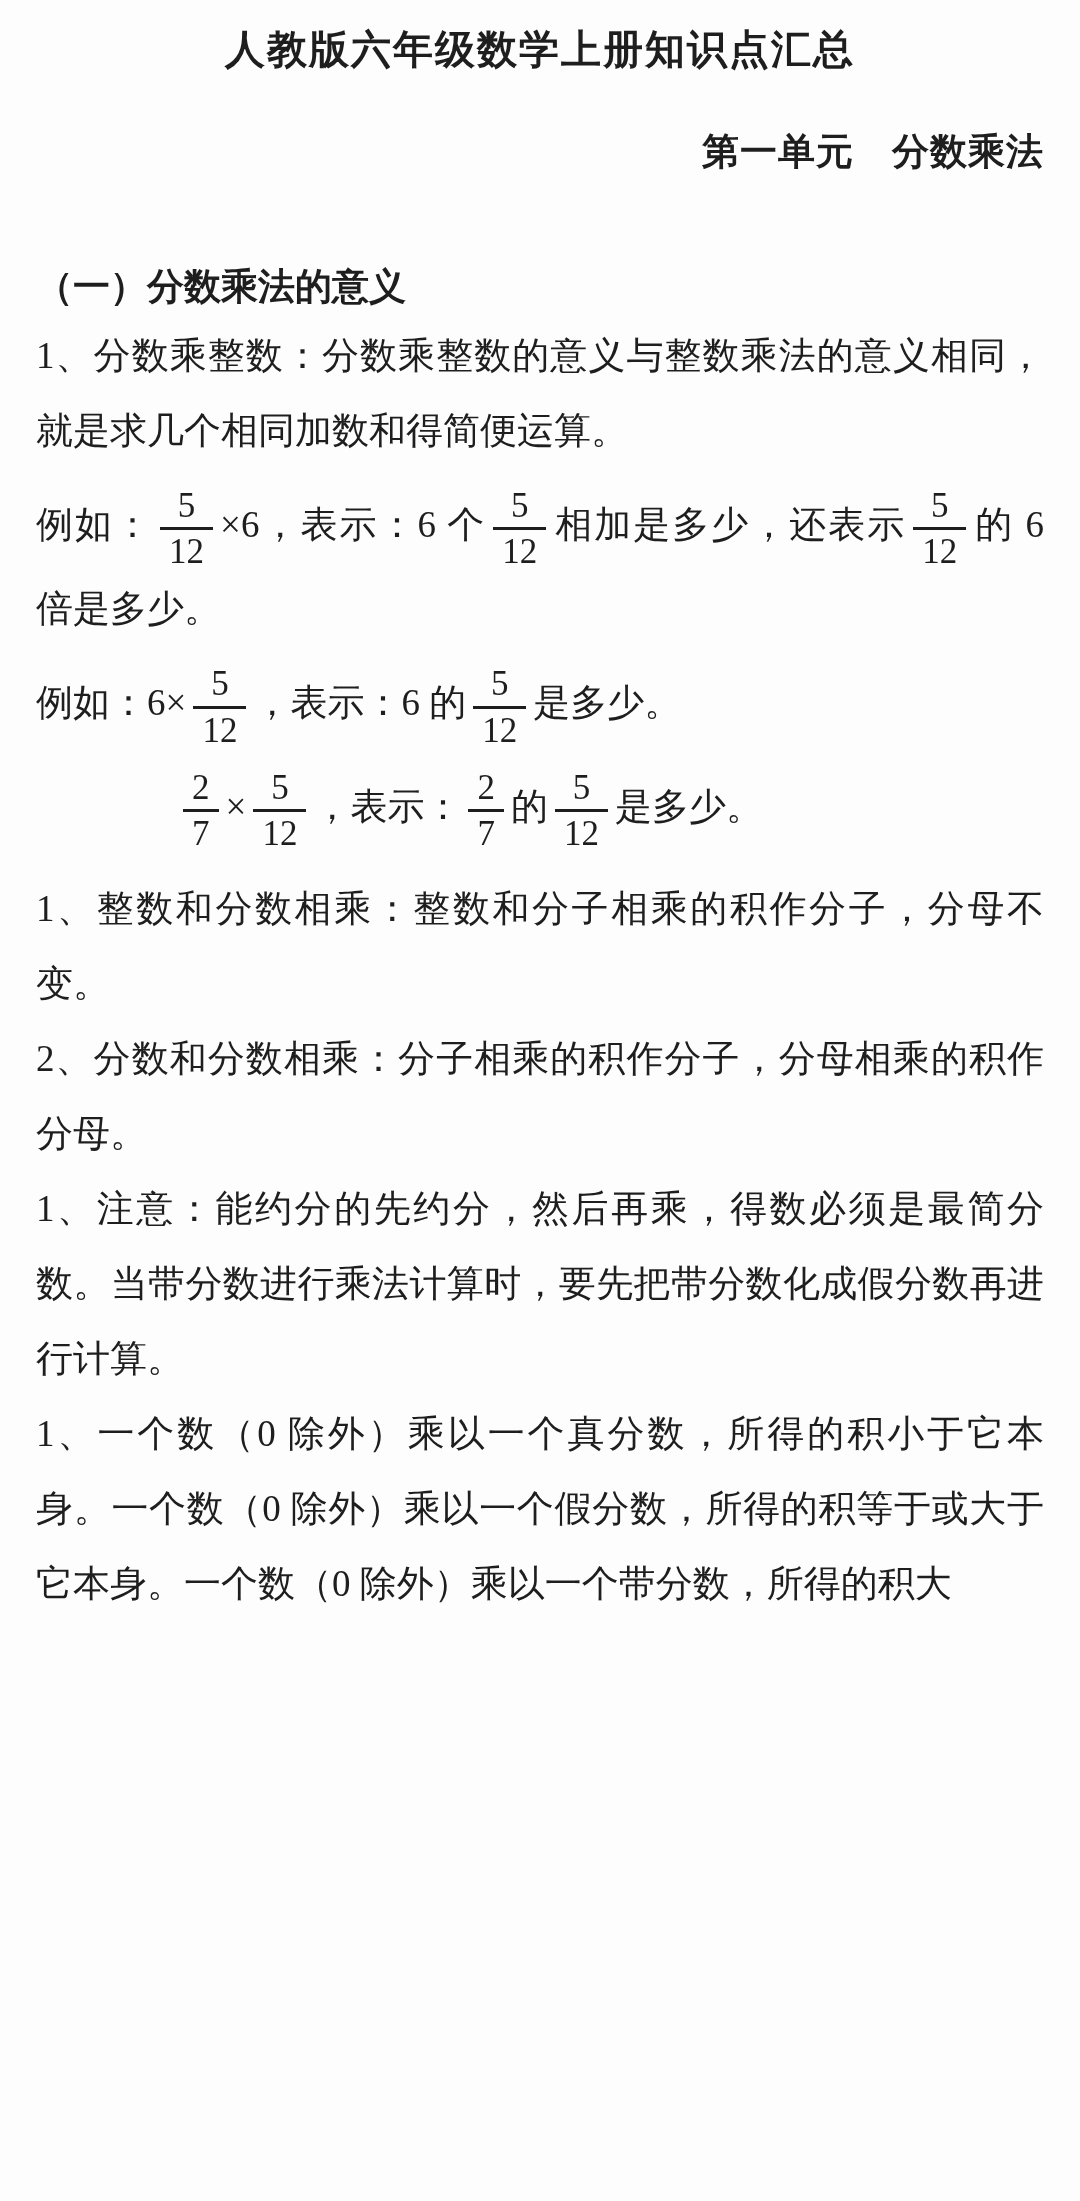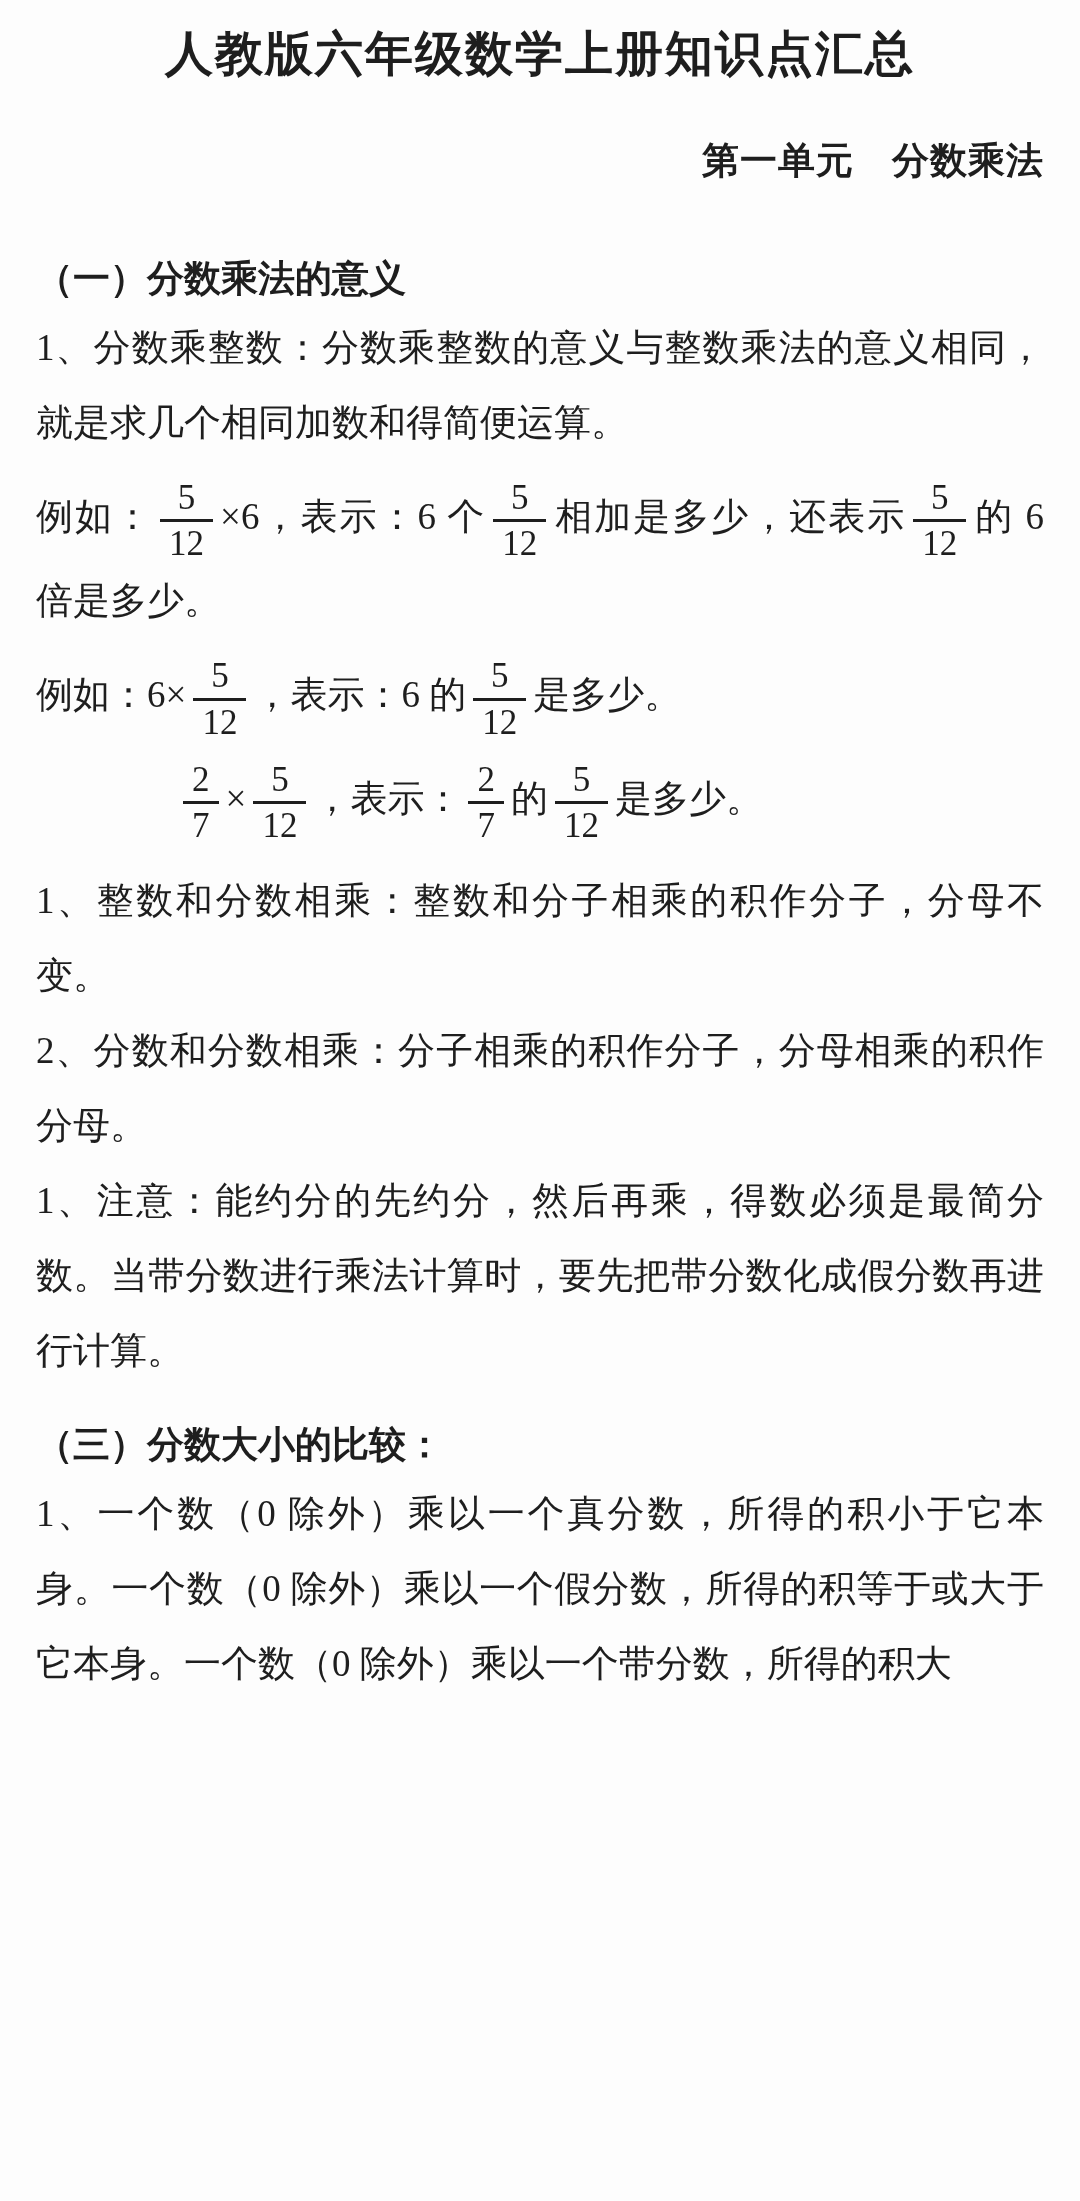--- a/index.html
+++ b/index.html
@@ -9,42 +9,42 @@
     background: #fdfdfd;
     color: #1e1e1e;
     font-family: "Liberation Serif", "DejaVu Serif", serif;
     overflow: hidden;
   }
   .page {
     padding: 14px 36px 0 36px;
   }
   .doc-title {
     font-family: "Liberation Sans", "DejaVu Sans", sans-serif;
-    font-size: 48px;
+    font-size: 40px;
     font-weight: bold;
     text-align: center;
     margin: 8px 0 0 0;
     letter-spacing: 2px;
   }
   .unit-heading {
     font-family: "Liberation Sans", "DejaVu Sans", sans-serif;
     font-size: 37px;
     font-weight: bold;
     text-align: right;
     margin: 50px 0 0 0;
     letter-spacing: 1px;
   }
   .section-heading {
     font-family: "Liberation Sans", "DejaVu Sans", sans-serif;
     font-size: 37px;
     font-weight: bold;
     margin: 32px 0 6px 0;
   }
   .section-heading.first {
-    margin-top: 68px;
+    margin-top: 85px;
   }
   p.body-para {
     font-size: 37px;
     line-height: 75px;
     margin: 0;
     text-align: justify;
     text-justify: inter-ideograph;
   }
   p.math-line {
     font-size: 37px;
@@ -127,17 +127,16 @@
         <span class="num">5</span>
         <span class="den">12</span>
       </span><span>是多少。</span>
   </p>
 
 
   <p class="body-para">1、整数和分数相乘：整数和分子相乘的积作分子，分母不变。</p>
   <p class="body-para">2、分数和分数相乘：分子相乘的积作分子，分母相乘的积作分母。</p>
   <p class="body-para">1、注意：能约分的先约分，然后再乘，得数必须是最简分数。当带分数进行乘法计算时，要先把带分数化成假分数再进行计算。</p>
 
-  <h3 class="section-heading">（三）分数大小的比较：</h3>
 
   <p class="body-para">1、一个数（0 除外）乘以一个真分数，所得的积小于它本身。一个数（0 除外）乘以一个假分数，所得的积等于或大于它本身。一个数（0 除外）乘以一个带分数，所得的积大</p>
 
 </div>
 
 </body></html>

